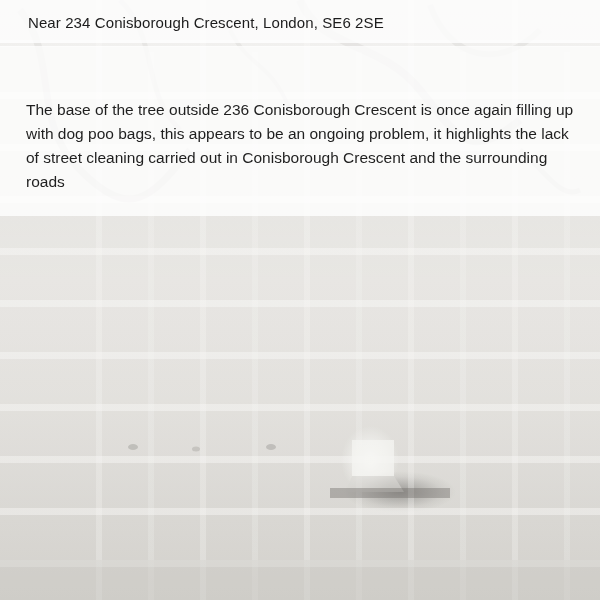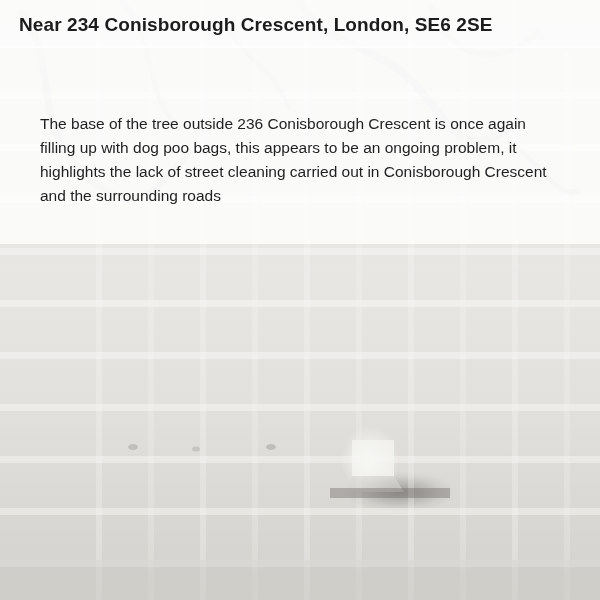--- a/index.html
+++ b/index.html
@@ -80,38 +80,38 @@
   .haze {
     position: absolute;
     inset: 0;
     background: linear-gradient(to bottom, rgba(255,255,255,0.55), rgba(255,255,255,0.30) 45%, rgba(255,255,255,0.18));
     pointer-events: none;
   }
   
   .location-bar {
     position: absolute;
     top: 0; left: 0; right: 0;
-    padding: 14px 18px 12px 19px;
+    padding: 14px 18px 12px 28px;
     background: rgba(255,255,255,0.80);
-    font-size: 19px;
-    font-weight: bold;
+    font-size: 15px;
+    font-weight: normal;
     color: #1c1c1c;
     letter-spacing: 0.1px;
   }
   .description-panel {
     position: absolute;
     top: 46px; left: 0; right: 0;
     padding: 48px 22px 18px 22px;
     background: rgba(255,255,255,0.78);
     font-size: 15.5px;
     line-height: 24px;
     color: #1f1f1f;
   }
   .description-panel p {
-    margin: 18px;
+    margin: 4px;
   }
 </style>
 </head>
 <body>
 
 <div class="report-card">
 
   <div class="photo-layer">
     <div class="brick-rows"></div>
     <div class="brick-cols"></div>

